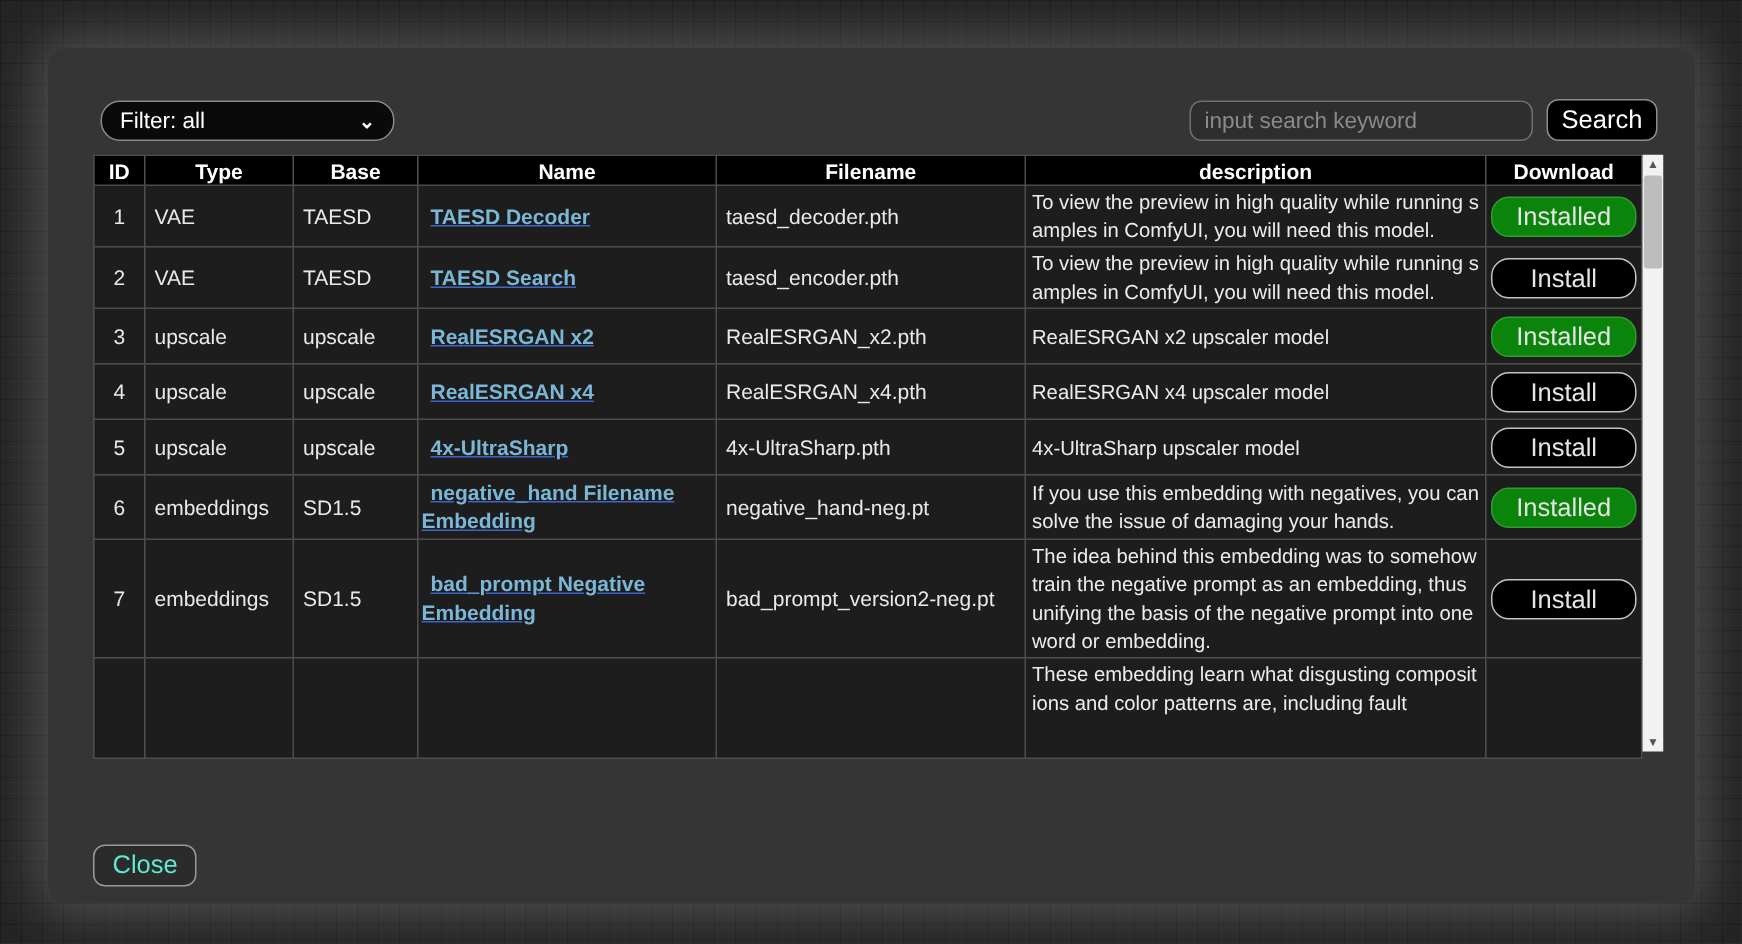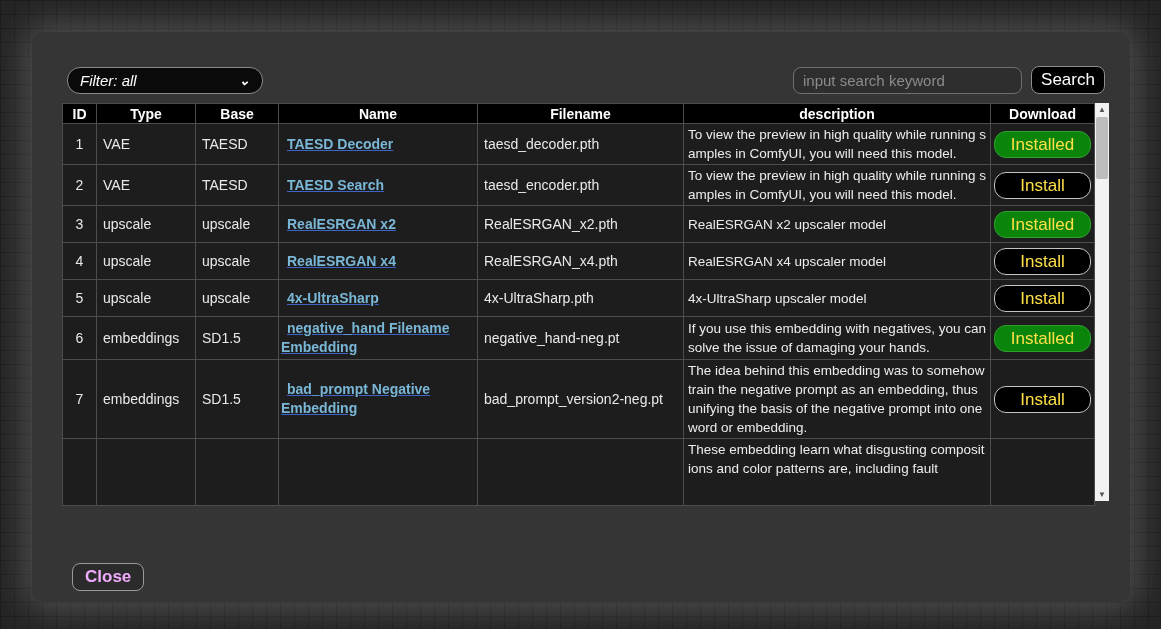--- a/index.html
+++ b/index.html
@@ -16,21 +16,21 @@
   .modal{
     position:absolute;left:32px;top:32px;width:1098px;height:570px;
     background:#353535;border-radius:12px;
     box-shadow:0 0 34px 8px rgba(195,195,195,0.28);
   }
   
   .filter-select{
     position:absolute;left:35px;top:35px;width:196px;height:27px;
     background:#0a0a0a;border:1px solid #8a8a8a;border-radius:13px;
     color:#fff;font-size:15px;display:flex;align-items:center;
-    padding:0 12px;box-sizing:border-box;cursor:pointer;font-style:italic;
+    padding:0 12px;box-sizing:border-box;cursor:pointer;
   }
   .filter-select .chev{margin-left:auto;font-size:13px;font-weight:bold;line-height:1;}
   
   .search-input{
     position:absolute;left:761px;top:35px;width:229px;height:27px;
     box-sizing:border-box;background:#2e2e2e;border:1px solid #6f6f6f;
     border-radius:8px;color:#22c55e;font-size:15px;padding:0 9px;outline:none;
     font-family:"Liberation Sans",sans-serif;
   }
   .search-input::placeholder{color:#8b8b8b;}
@@ -63,21 +63,21 @@
     text-indent:6px;display:inline-block;line-height:19px;
   }
   td.c-desc{
     font-size:13.5px;line-height:19px;padding:1px 4px;
     word-break:break-all;color:#ececec;
   }
   td.c-dl{text-align:center;padding:2px 3px;}
   tr.cutoff td{height:62px;vertical-align:top;}
   .dl-btn{
     display:block;margin:0 auto;width:97px;height:27px;
-    border-radius:12px;color:#fde047;font-size:17px;cursor:pointer;
+    border-radius:12px;color:#e5e5e5;font-size:17px;cursor:pointer;
     font-family:"Liberation Sans",sans-serif;padding:0;line-height:25px;
   }
   .dl-btn.install{background:#000;border:1px solid #c4c4c4;}
   .dl-btn.installed{background:#0a840a;border:1px solid #2f9e2f;}
   
   .scrollbar{
     position:absolute;left:1033px;top:0;width:14px;height:398px;
     background:#f2f2f2;
   }
   .sb-arrow{
@@ -85,25 +85,24 @@
     font-size:8px;text-align:center;line-height:13px;user-select:none;cursor:pointer;
   }
   .sb-arrow.up{top:0;}
   .sb-arrow.down{bottom:0;}
   .sb-thumb{
     position:absolute;left:1px;top:14px;width:12px;height:62px;
     background:#bdbdbd;border-radius:2px;cursor:pointer;
   }
   
   .close-btn{
-    position:absolute;left:40px;top:531px;min-width:64px;height:28px;
+    position:absolute;left:30px;top:531px;min-width:64px;height:28px;
     background:#2b2b2b;border:1px solid #9a9a9a;border-radius:8px;
-    color:#f0abfc;font-size:17px;cursor:pointer;padding:0 12px;
-    font-family:"Liberation Sans",sans-serif;
-    font-weight:bold;
+    color:#5eead4;font-size:17px;cursor:pointer;padding:0 12px;
+    font-family:"Liberation Sans",sans-serif;
   }
 </style>
 </head>
 <body>
 
 <div class="modal">
 
   <div class="filter-select">
     <span>Filter: all</span>
     <span class="chev">⌄</span>

